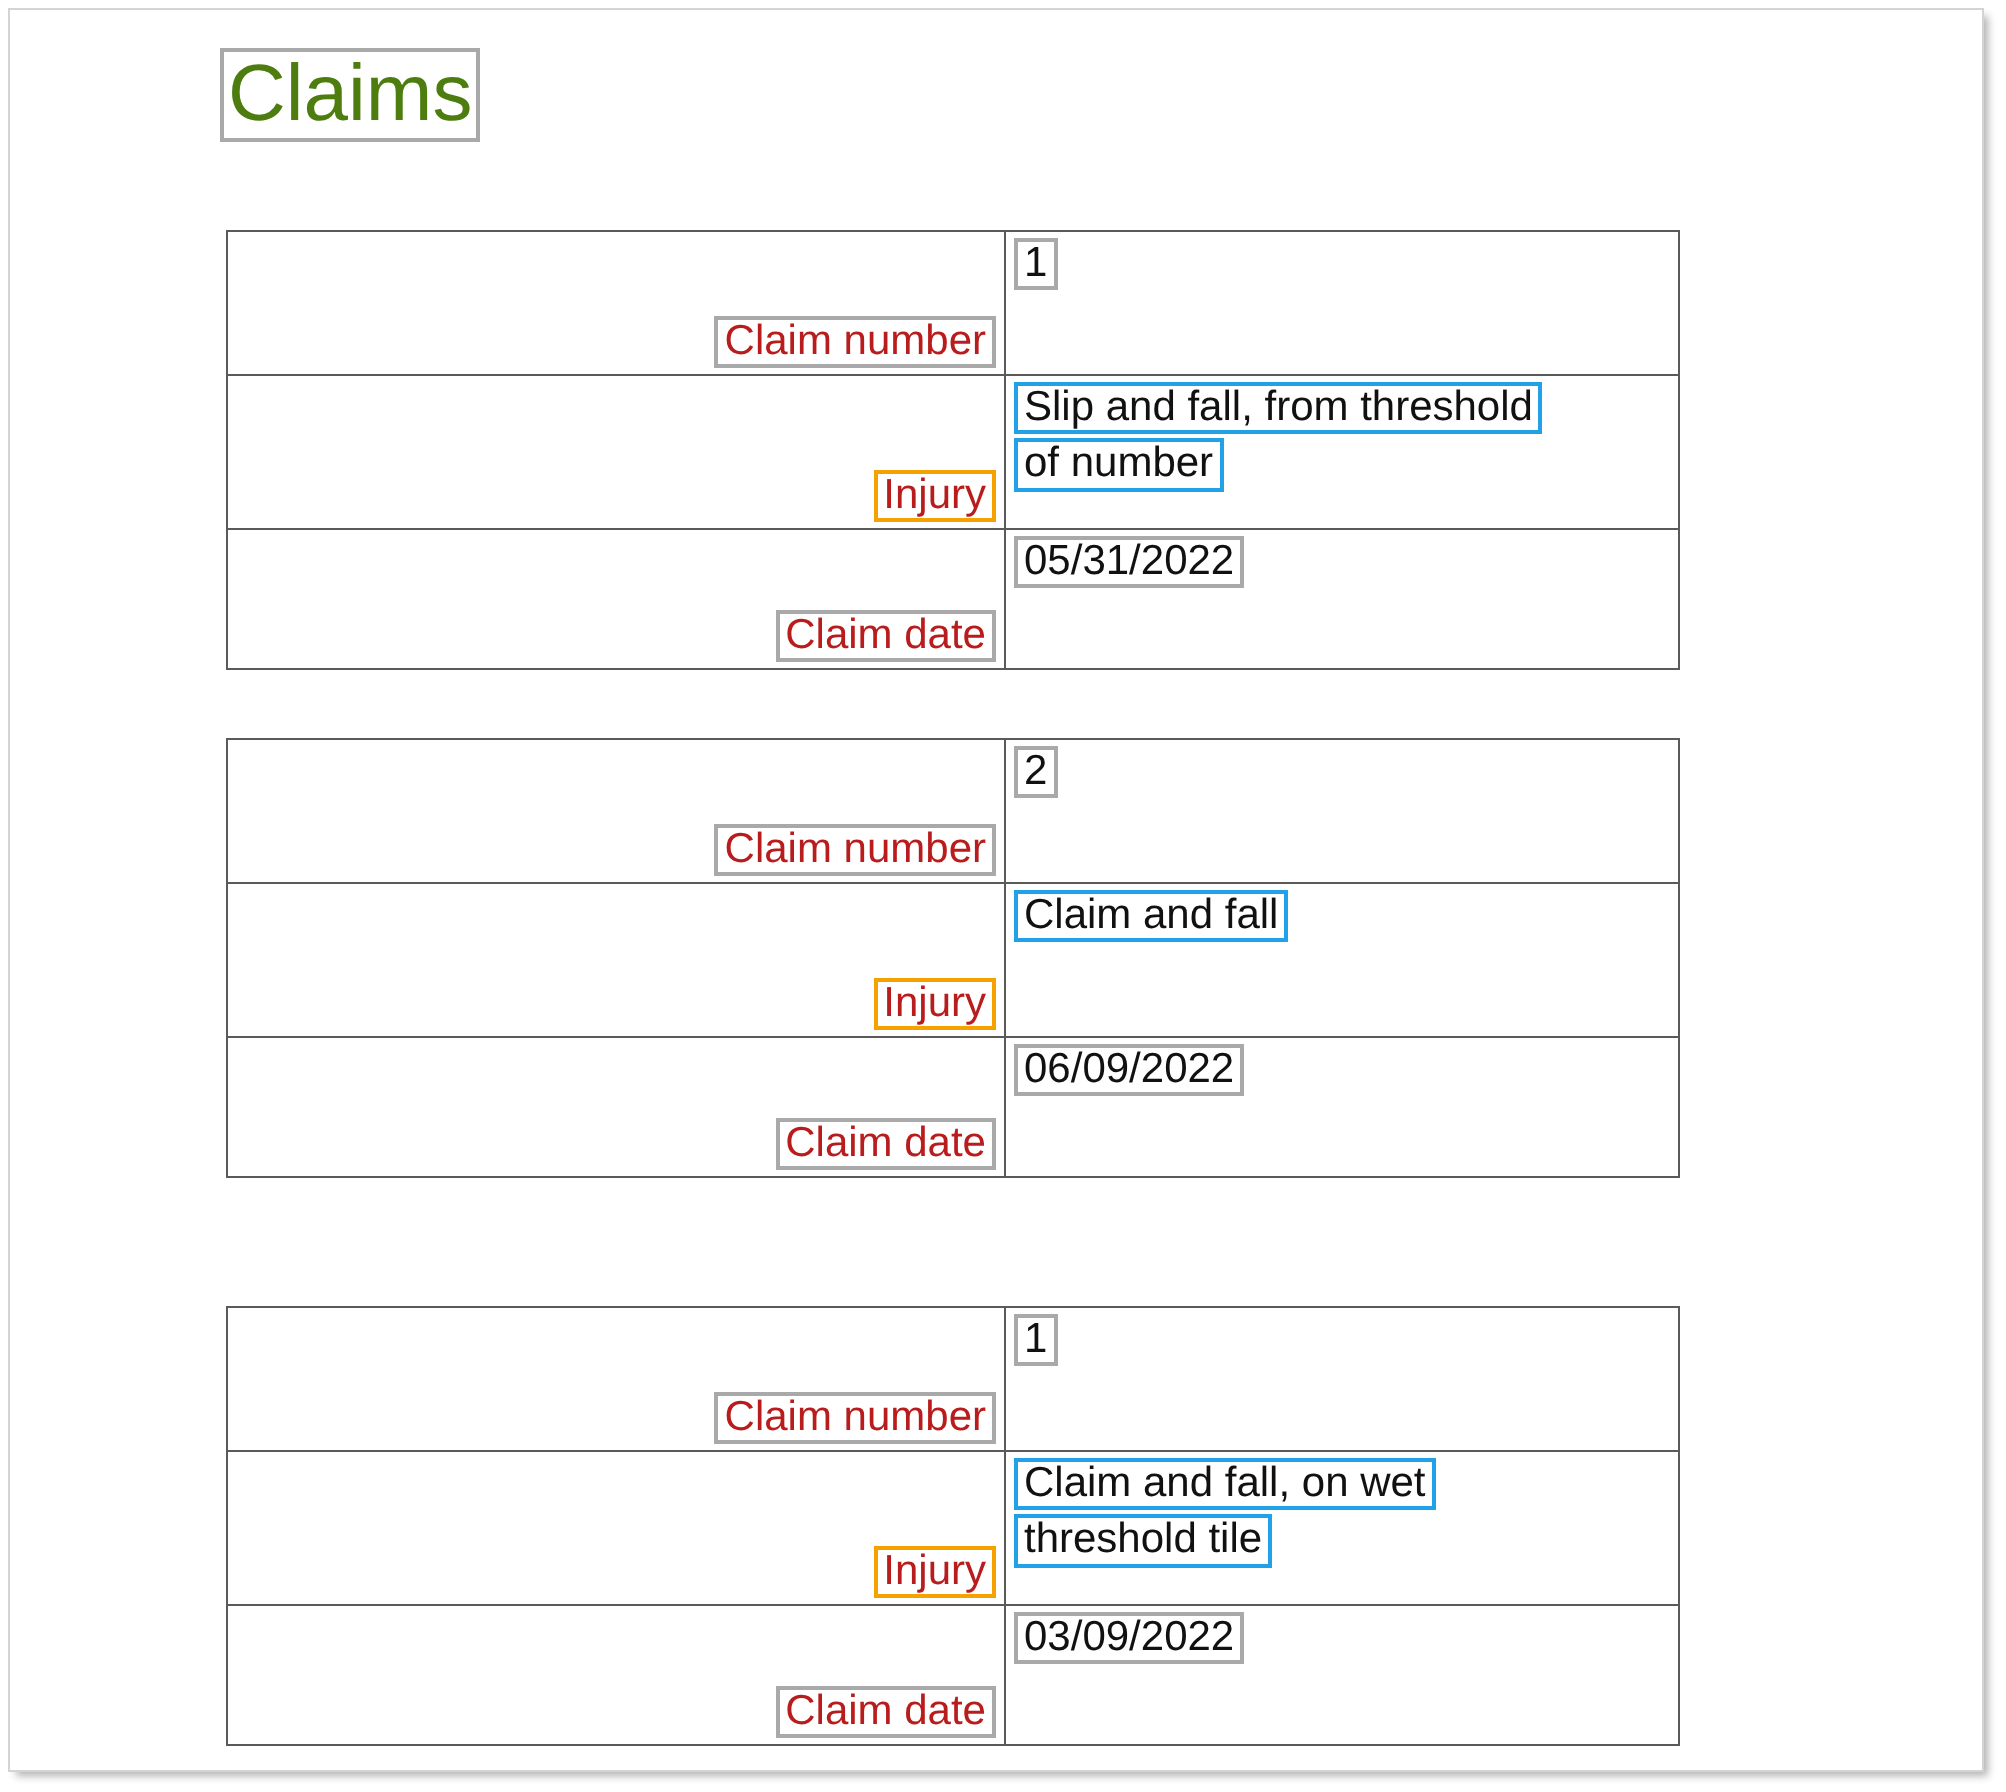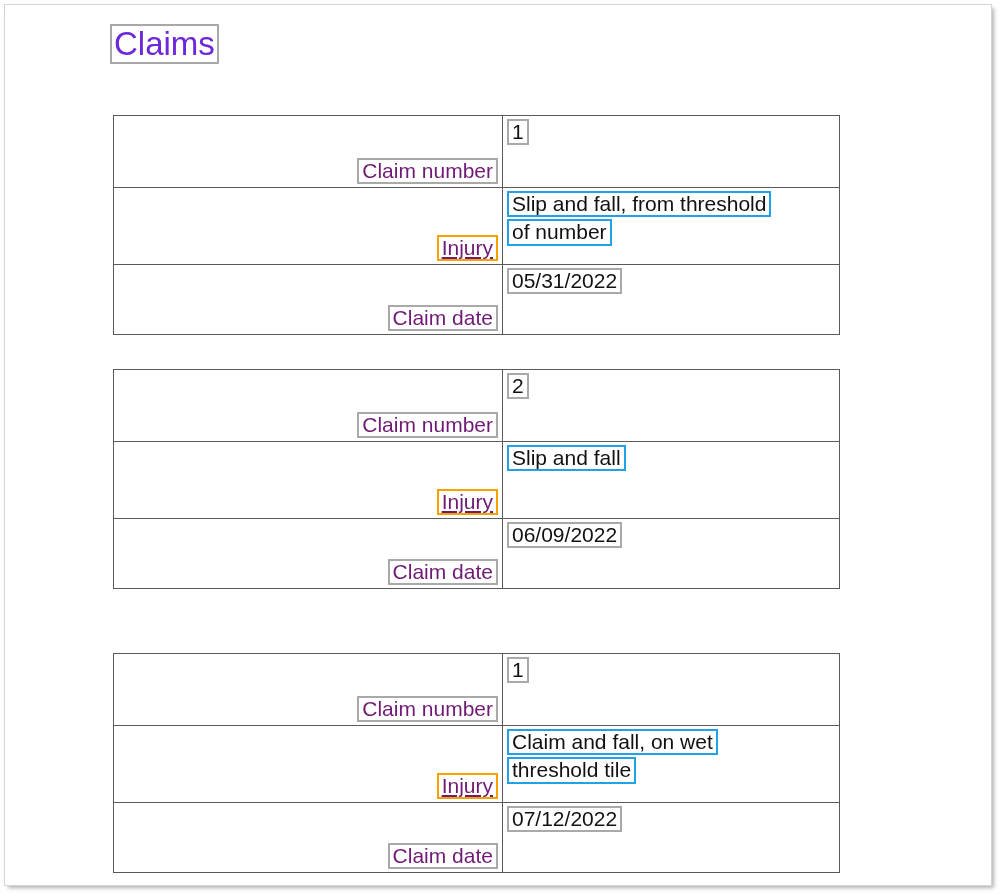--- a/index.html
+++ b/index.html
@@ -35,31 +35,31 @@
   
   .abox {
     display: inline-block;
     box-sizing: border-box;
     line-height: 1.02;
     white-space: pre;
     vertical-align: top;
   }
   .abox-gray   { border: 2px solid #a9a9a9; }
   .abox-blue   { border: 2px solid #21a2e8; }
-  .abox-orange { border: 2px solid #f5a201; text-decoration: underline; }
+  .abox-orange { border: 2px solid #f5a201; }
 
   
   .doc-title-wrap {
     position: absolute;
     left: 105px;
     top: 19px;
   }
   .doc-title {
-    font-size: 33px;
-    color: #6d28d9;
+    font-size: 40px;
+    color: #4d7c0f;
     padding: 1px 2px 1px 2px;
     letter-spacing: 0px;
   }
 
   
   .claim-table {
     position: absolute;
     left: 108px;
     width: 726px;
     border-collapse: collapse;
@@ -81,21 +81,21 @@
   }
 
   .label-inner {
     position: absolute;
     right: 4px;
     bottom: 3px;
     text-align: right;
   }
   .label-text {
     font-size: 21px;
-    color: #701a75;
+    color: #b91c1c;
     padding: 0px 3px 1px 3px;
   }
 
   .value-inner {
     position: absolute;
     left: 4px;
     top: 3px;
     text-align: left;
   }
   .value-line {
@@ -184,21 +184,21 @@
           </td>
         </tr>
         <tr class="row-injury">
           <td class="cell-label">
             <span class="label-inner">
               <span class="label-text abox abox-orange">Injury</span>
             </span>
           </td>
           <td class="cell-value">
             <span class="value-inner value-stack">
-              <span class="value-line abox abox-blue">Slip and fall</span>
+              <span class="value-line abox abox-blue">Claim and fall</span>
             </span>
           </td>
         </tr>
         <tr class="row-date">
           <td class="cell-label">
             <span class="label-inner">
               <span class="label-text abox abox-gray">Claim date</span>
             </span>
           </td>
           <td class="cell-value">
@@ -238,21 +238,21 @@
           </td>
         </tr>
         <tr class="row-date">
           <td class="cell-label">
             <span class="label-inner">
               <span class="label-text abox abox-gray">Claim date</span>
             </span>
           </td>
           <td class="cell-value">
             <span class="value-inner">
-              <span class="value-line abox abox-gray">07/12/2022</span>
+              <span class="value-line abox abox-gray">03/09/2022</span>
             </span>
           </td>
         </tr>
       </tbody>
     </table>
 
   </div>
 </div>
 
 </body></html>

